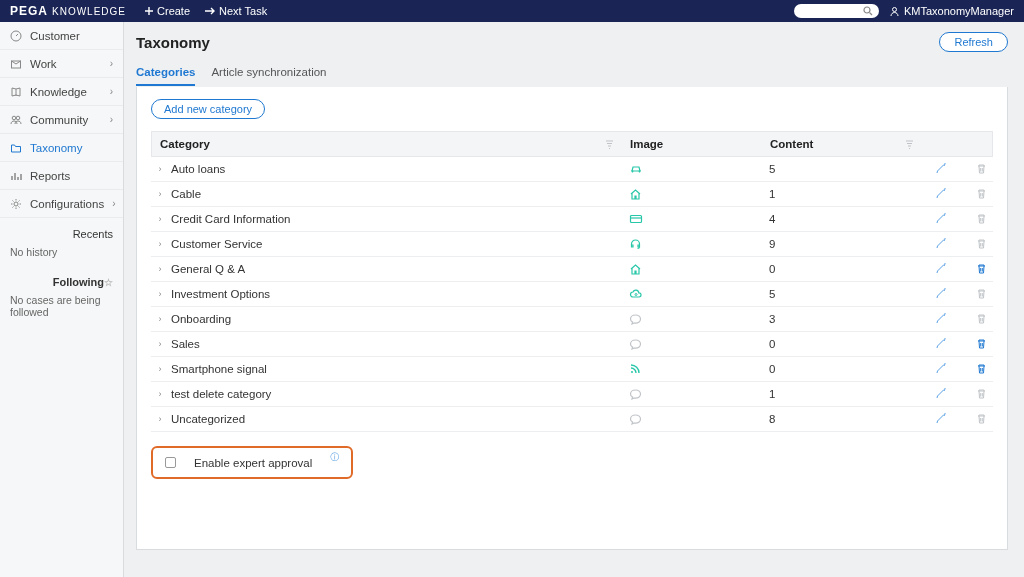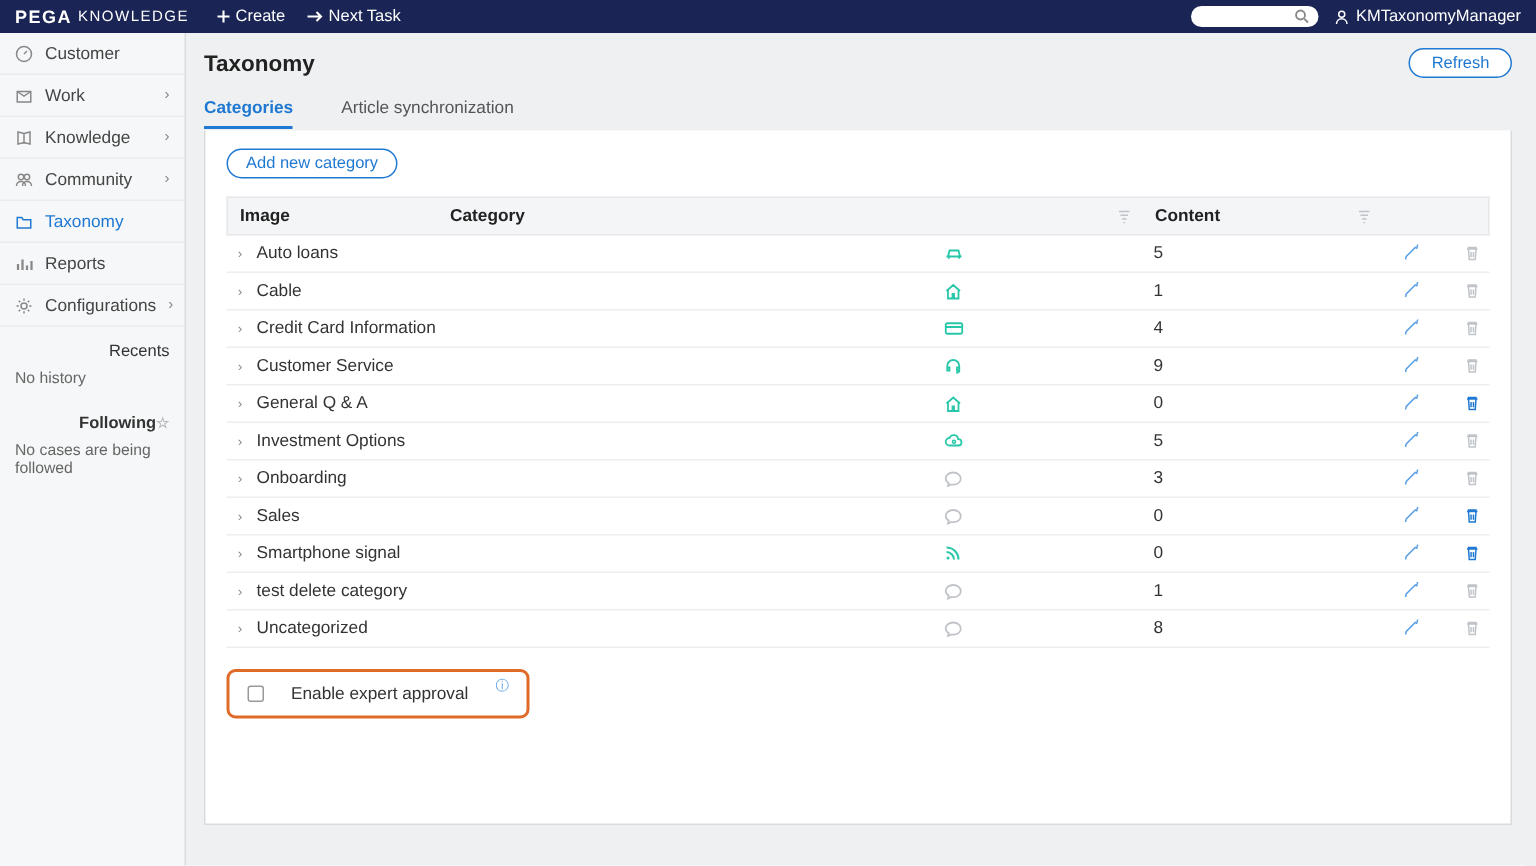--- a/index.html
+++ b/index.html
@@ -29,21 +29,21 @@
   .sb-section.bold { font-weight: bold; }
   .sb-note { padding: 2px 10px 8px; font-size: 10.5px; color: #666; }
   .sb-icon { width: 12px; height: 12px; display: inline-flex; align-items:center; justify-content:center;}
 
   
   .main { flex: 1; display: flex; flex-direction: column; padding: 10px 16px 16px 12px; overflow: auto; }
   .page-head { display: flex; align-items: center; justify-content: space-between; }
   .page-title { font-size: 15px; font-weight: bold; color: #222; }
   .refresh-btn { border: 1px solid #1F78D1; color: #1F78D1; background: #fff; border-radius: 14px; padding: 3px 14px; font-size: 11px; cursor: pointer; text-align: center; }
   
-  .tabs { display: flex; gap: 32px; margin-top: 10px; border-bottom: 1px solid transparent; }
+  .tabs { display: flex; gap: 16px; margin-top: 10px; border-bottom: 1px solid transparent; }
   .tab { padding: 4px 0 6px; font-size: 11.5px; color: #555; cursor: pointer; border-bottom: 2px solid transparent;}
   .tab.active { color: #1F78D1; font-weight: 600; border-bottom: 2px solid #1F78D1; }
   
   .panel { background: #fff; border: 1px solid #d9dcdf; border-top: none; padding: 12px 14px 70px; margin-top: 0; }
   .add-btn { border: 1px solid #1F78D1; color: #1F78D1; background: #fff; border-radius: 12px; padding: 3px 12px; font-size: 11px; cursor: pointer; }
   
   
   .tbl { margin-top: 12px; }
   .thead { display: flex; background: #f4f5f7; border: 1px solid #e5e7ea; font-weight: 600; font-size: 11.5px; color: #222;}
   .th, .td { padding: 6px 8px; display: flex; align-items: center; }
@@ -201,30 +201,30 @@
     </div>
     <div class="tabs">
       <div class="tab active">Categories</div>
       <div class="tab">Article synchronization</div>
     </div>
     <div class="panel">
       <button class="add-btn">Add new category</button>
       
       <div class="tbl">
         <div class="thead">
-          <div class="th col-img">
-            <span>Image</span>
-          </div>
           <div class="th col-cat">
             <span>Category</span>
             <span class="filter">
               <svg width="9" height="9" viewBox="0 0 9 9">
                   <path d="M1 1h7M2 3.5h5M3 6h3M4 8.5h1" stroke="#bfc3c7" stroke-width="1"></path>
                 </svg>
             </span>
+          </div>
+          <div class="th col-img">
+            <span>Image</span>
           </div>
           <div class="th col-cnt">
             <span>Content</span>
             <span class="filter">
               <svg width="9" height="9" viewBox="0 0 9 9">
                   <path d="M1 1h7M2 3.5h5M3 6h3M4 8.5h1" stroke="#bfc3c7" stroke-width="1"></path>
                 </svg>
             </span>
           </div>
           <div class="th col-act1"></div>

